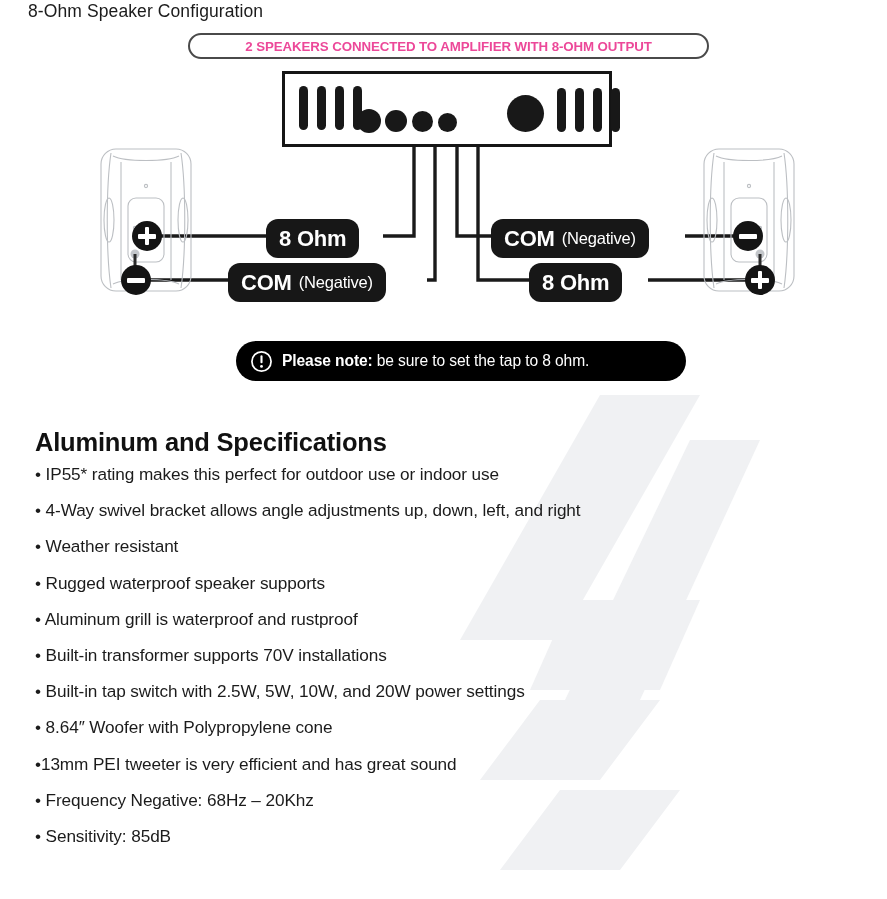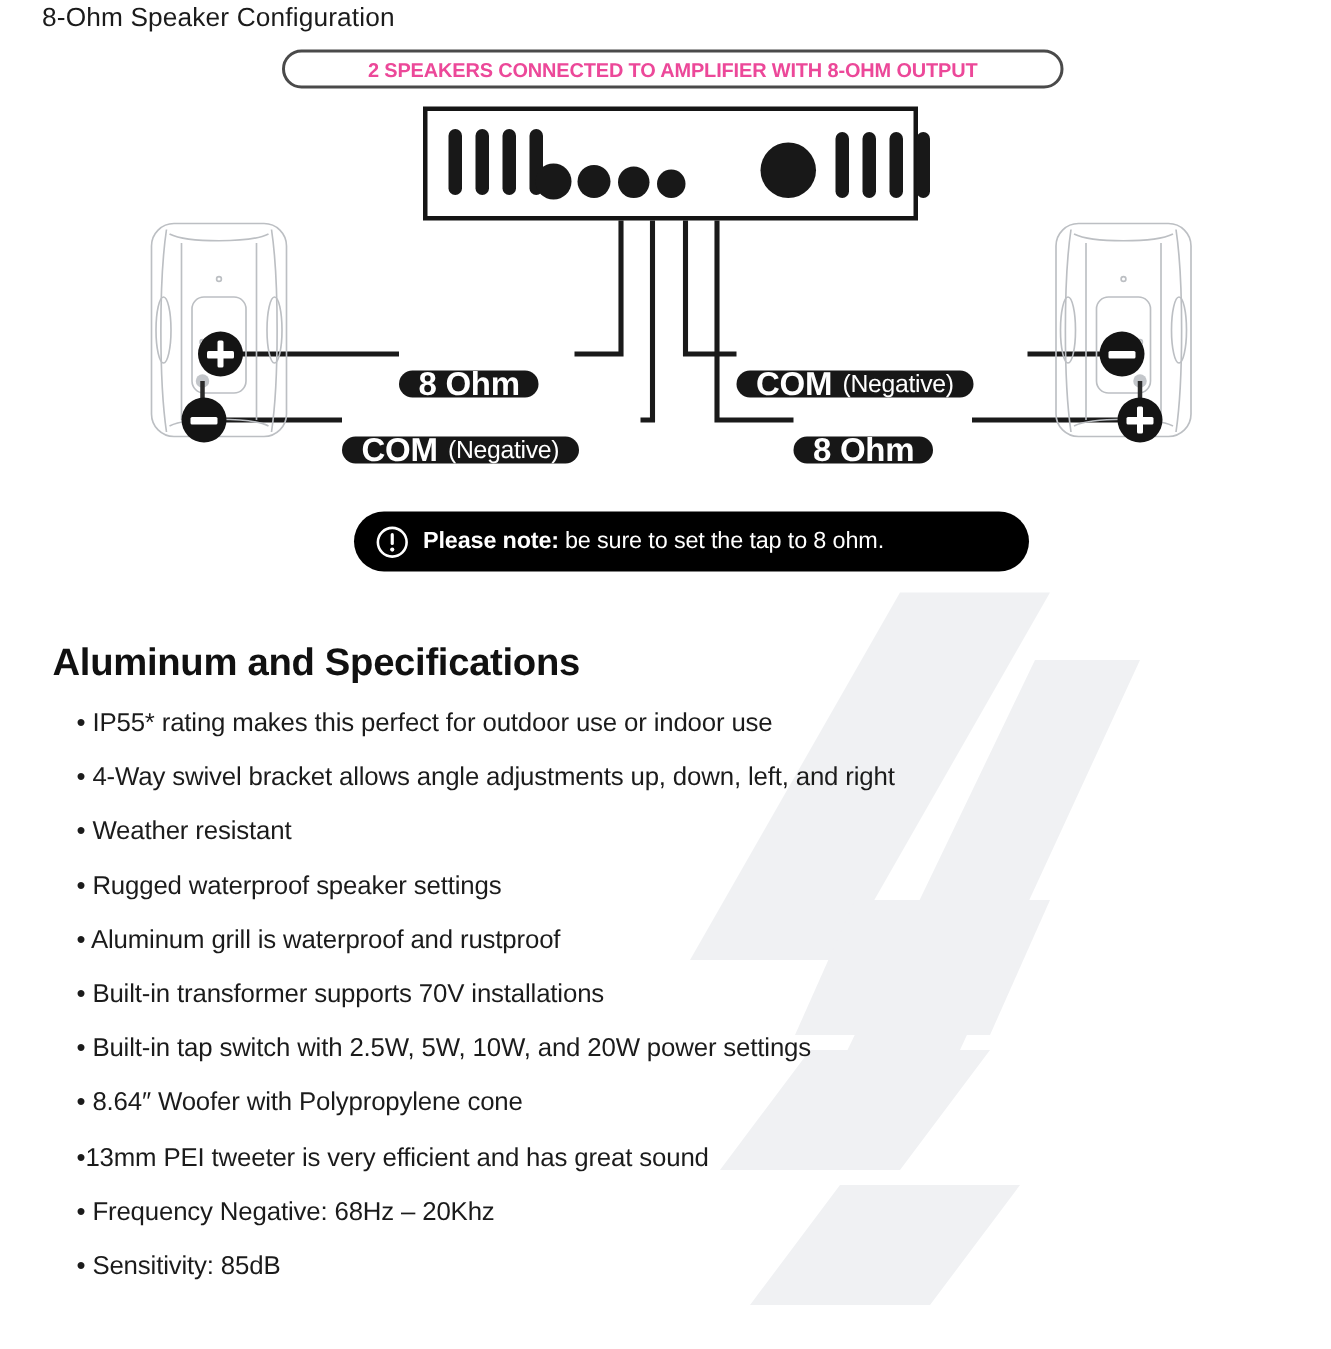--- a/index.html
+++ b/index.html
@@ -136,23 +136,22 @@
   
   .pill {
     position: absolute;
     background: #171717;
     border-radius: 12px;
     display: flex;
     align-items: center;
     justify-content: center;
     box-sizing: border-box;
     padding: 0 13px;
-    height: 18px;
+    height: 39px;
     white-space: nowrap;
-    margin-top: 28px;
   }
   .pill .pill-main {
     color: #ffffff;
     font-size: 22px;
     font-weight: bold;
     letter-spacing: -0.2px;
     line-height: 1;
   }
   .pill .pill-sub {
     color: #ffffff;
@@ -207,21 +206,21 @@
   }
   #features-heading {
     font-size: 25.5px;
     font-weight: bold;
     letter-spacing: -0.2px;
     color: #111111;
     margin: 0 0 9px 0;
   }
   .feature-list {
     list-style: none;
-    margin: 16px;
+    margin: 0;
     padding: 0;
   }
   .feature-item {
     font-size: 17.2px;
     line-height: 1;
     color: #1b1b1b;
     margin-bottom: 19px;
     letter-spacing: -0.1px;
     white-space: nowrap;
   }
@@ -378,21 +377,21 @@
   </div>
 
 </div>
 
 <div id="features">
   <h2 id="features-heading">Aluminum and Specifications</h2>
   <ul class="feature-list">
     <li class="feature-item">• IP55* rating makes this perfect for outdoor use or indoor use</li>
     <li class="feature-item">• 4-Way swivel bracket allows angle adjustments up, down, left, and right</li>
     <li class="feature-item">• Weather resistant</li>
-    <li class="feature-item">• Rugged waterproof speaker settings</li>
+    <li class="feature-item">• Rugged waterproof speaker supports</li>
     <li class="feature-item">• Aluminum grill is waterproof and rustproof</li>
     <li class="feature-item">• Built-in transformer supports 70V installations</li>
     <li class="feature-item">• Built-in tap switch with 2.5W, 5W, 10W, and 20W power settings</li>
     <li class="feature-item">• 8.64″ Woofer with Polypropylene cone</li>
     <li class="feature-item">•13mm PEI tweeter is very efficient and has great sound</li>
     <li class="feature-item">• Frequency Negative: 68Hz – 20Khz</li>
     <li class="feature-item">• Sensitivity: 85dB</li>
   </ul>
 </div>
 

